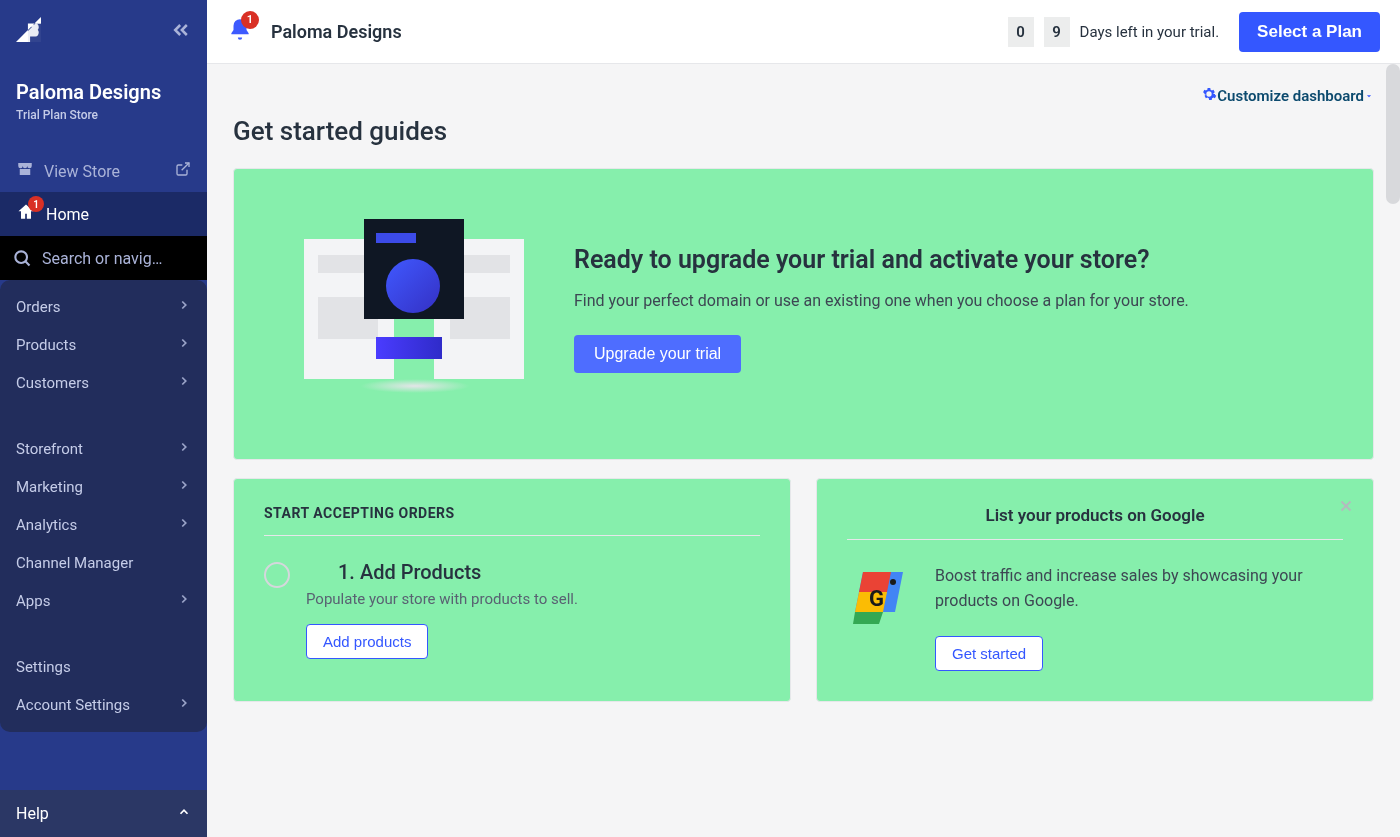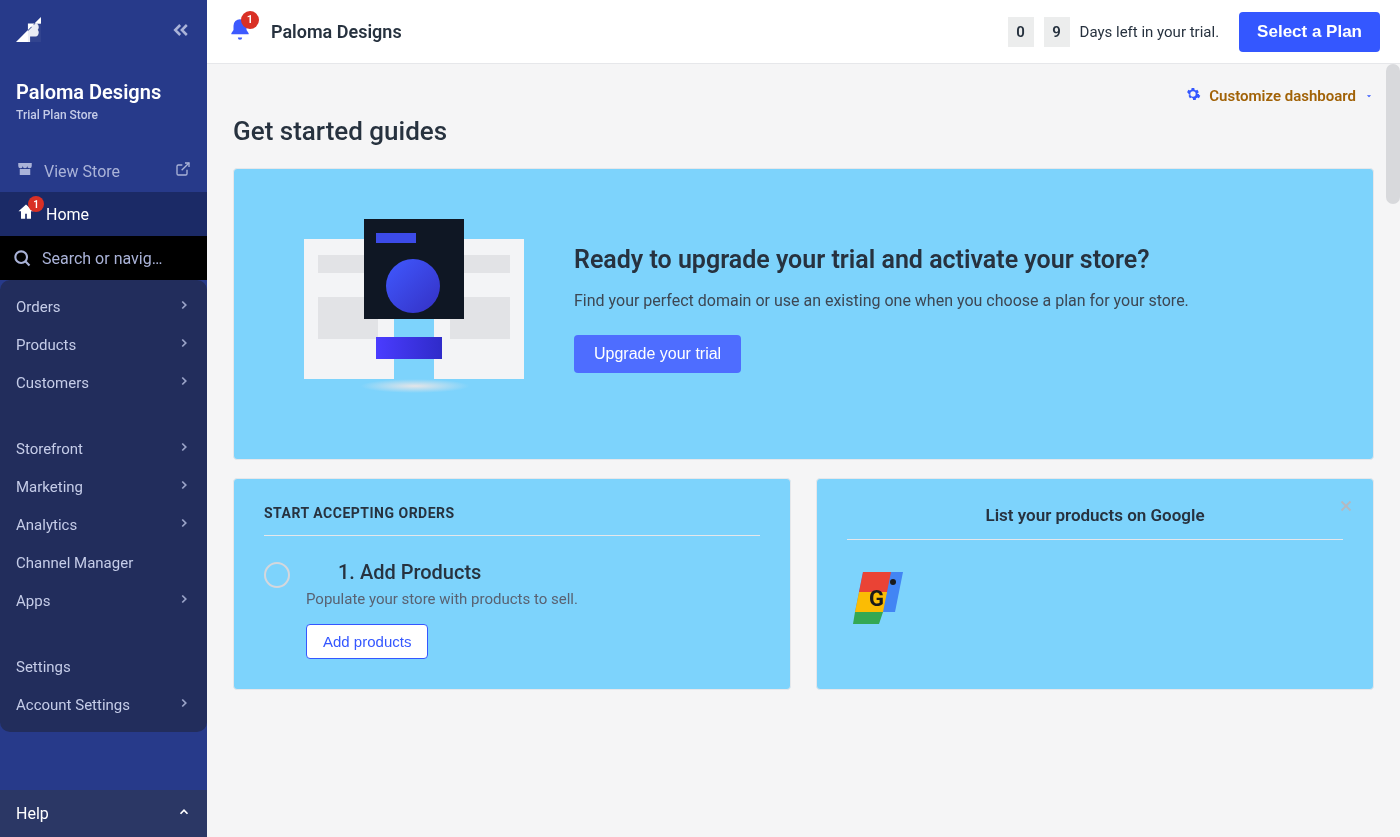--- a/index.html
+++ b/index.html
@@ -36,25 +36,25 @@
 .bell-icon { width: 26px; height: 26px; color: #3d5afe; }
 .bell-badge { position: absolute; top: -6px; right: -6px; background: #d93025; color: #fff; font-size: 11px; width: 18px; height: 18px; border-radius: 50%; display: flex; align-items: center; justify-content: center; font-weight: 600; }
 .topbar-title { font-size: 18px; font-weight: 600; color: #27323f; }
 .topbar-right { display: flex; align-items: center; gap: 10px; }
 .day-box { width: 26px; height: 30px; background: #eceded; display: flex; align-items: center; justify-content: center; font-weight: 600; color: #27323f; font-size: 15px; }
 .days-text { font-size: 15px; color: #27323f; margin-right: 10px; }
 .select-plan { background: #3457ff; color: #fff; padding: 10px 18px; font-size: 17px; font-weight: 600; border: none; border-radius: 4px; cursor: pointer; }
 
 .content { padding: 22px 26px; overflow-y: auto; height: calc(837px - 64px); }
 .customize-row { display: flex; justify-content: flex-end; margin-bottom: 10px; }
-.customize-link { display: flex; align-items: center; gap: 8px; color: #a16207; font-weight: 600; font-size: 15px; cursor: pointer; }
+.customize-link { display: flex; align-items: center; gap: 0; color: #0c4a6e; font-weight: 600; font-size: 15px; cursor: pointer; }
 .cust-icon { width: 16px; height: 16px; }
 .page-heading { font-size: 26px; font-weight: 500; color: #27323f; margin-bottom: 22px; }
 
-.card { background: #7dd3fc; border: 1px solid #e6e7ea; border-radius: 4px; }
+.card { background: #86efac; border: 1px solid #e6e7ea; border-radius: 4px; }
 .upgrade-card { padding: 50px 70px 60px; display: flex; gap: 50px; align-items: center; margin-bottom: 18px; }
 .illo { flex-shrink: 0; width: 220px; height: 180px; position: relative; }
 .illo-bg-l, .illo-bg-r { position: absolute; width: 90px; height: 140px; background: #f3f4f6; top: 20px; }
 .illo-bg-l { left: 0; } .illo-bg-r { right: 0; }
 .illo-bar-l, .illo-bar-r { position: absolute; width: 60px; height: 18px; background: #e2e3e6; top: 36px; }
 .illo-bar-l { left: 14px; } .illo-bar-r { right: 14px; }
 .illo-bar2-l, .illo-bar2-r { position: absolute; width: 60px; height: 42px; background: #e2e3e6; top: 78px; }
 .illo-bar2-l { left: 14px; } .illo-bar2-r { right: 14px; }
 .illo-phone { position: absolute; left: 60px; top: 0; width: 100px; height: 100px; background: #0f1724; }
 .illo-phone-bar { position: absolute; left: 72px; top: 14px; width: 40px; height: 10px; background: #3c4be8; }
@@ -309,18 +309,22 @@
             <div class="google-icon">
               <svg viewBox="0 0 64 64">
                   <polygon points="16,8 56,8 48,48 8,48" fill="#4285F4"></polygon>
                   <polygon points="16,8 44,8 40,28 12,28" fill="#EA4335"></polygon>
                   <polygon points="12,28 40,28 36,48 8,48" fill="#FBBC04"></polygon>
                   <polygon points="8,48 36,48 32,60 6,60" fill="#34A853"></polygon>
                   <circle cx="46" cy="18" r="3" fill="#1a1a1a"></circle>
                   <text x="22" y="42" font-size="22" font-weight="bold" fill="#1a1a1a">G</text>
                 </svg>
             </div>
+            <div>
+              <div class="google-text">Boost traffic and increase sales by showcasing your products on Google.</div>
+              <button class="outline-btn">Get started</button>
+            </div>
           </div>
         </div>
       </div>
     </div>
   </main>
 </div>
 
 </body></html>

